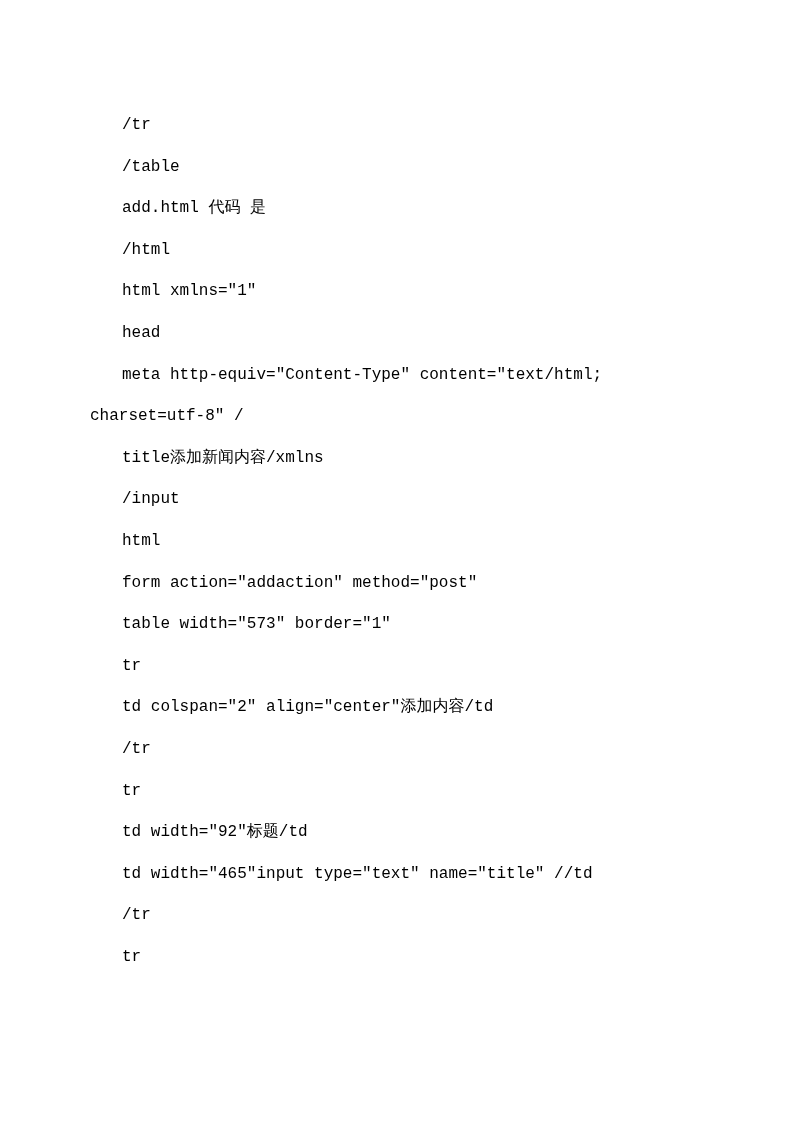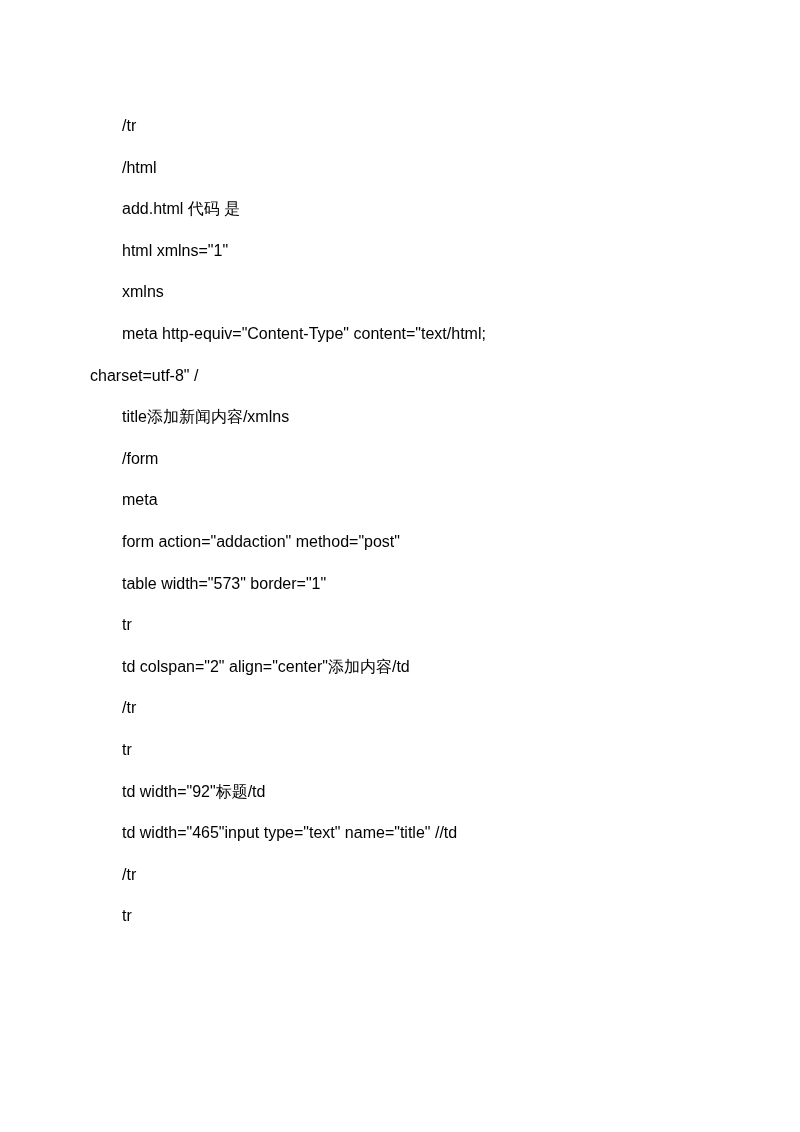--- a/index.html
+++ b/index.html
@@ -18,37 +18,38 @@
   }
   .line {
     white-space: pre;
     text-indent: 2em;
   }
   .line-noindent {
     white-space: pre;
     text-indent: 0;
   }
   .mono {
-    font-family: Liberation Sans, sans-serif;
+    font-family: Liberation Mono, monospace;
   }
 </style>
 </head>
 <body>
 
 <div class="page">
   <div class="line mono">/tr</div>
+  <div class="line mono">/table</div>
+  <div class="line mono">add.html 代码 是</div>
   <div class="line mono">/html</div>
-  <div class="line mono">add.html 代码 是</div>
   <div class="line mono">html xmlns="1"</div>
-  <div class="line mono">xmlns</div>
+  <div class="line mono">head</div>
   <div class="line mono">meta http-equiv="Content-Type" content="text/html;</div>
   <div class="line-noindent mono">charset=utf-8" /</div>
   <div class="line mono">title添加新闻内容/xmlns</div>
-  <div class="line mono">/form</div>
-  <div class="line mono">meta</div>
+  <div class="line mono">/input</div>
+  <div class="line mono">html</div>
   <div class="line mono">form action="addaction" method="post"</div>
   <div class="line mono">table width="573" border="1"</div>
   <div class="line mono">tr</div>
   <div class="line mono">td colspan="2" align="center"添加内容/td</div>
   <div class="line mono">/tr</div>
   <div class="line mono">tr</div>
   <div class="line mono">td width="92"标题/td</div>
   <div class="line mono">td width="465"input type="text" name="title" //td</div>
   <div class="line mono">/tr</div>
   <div class="line mono">tr</div>

